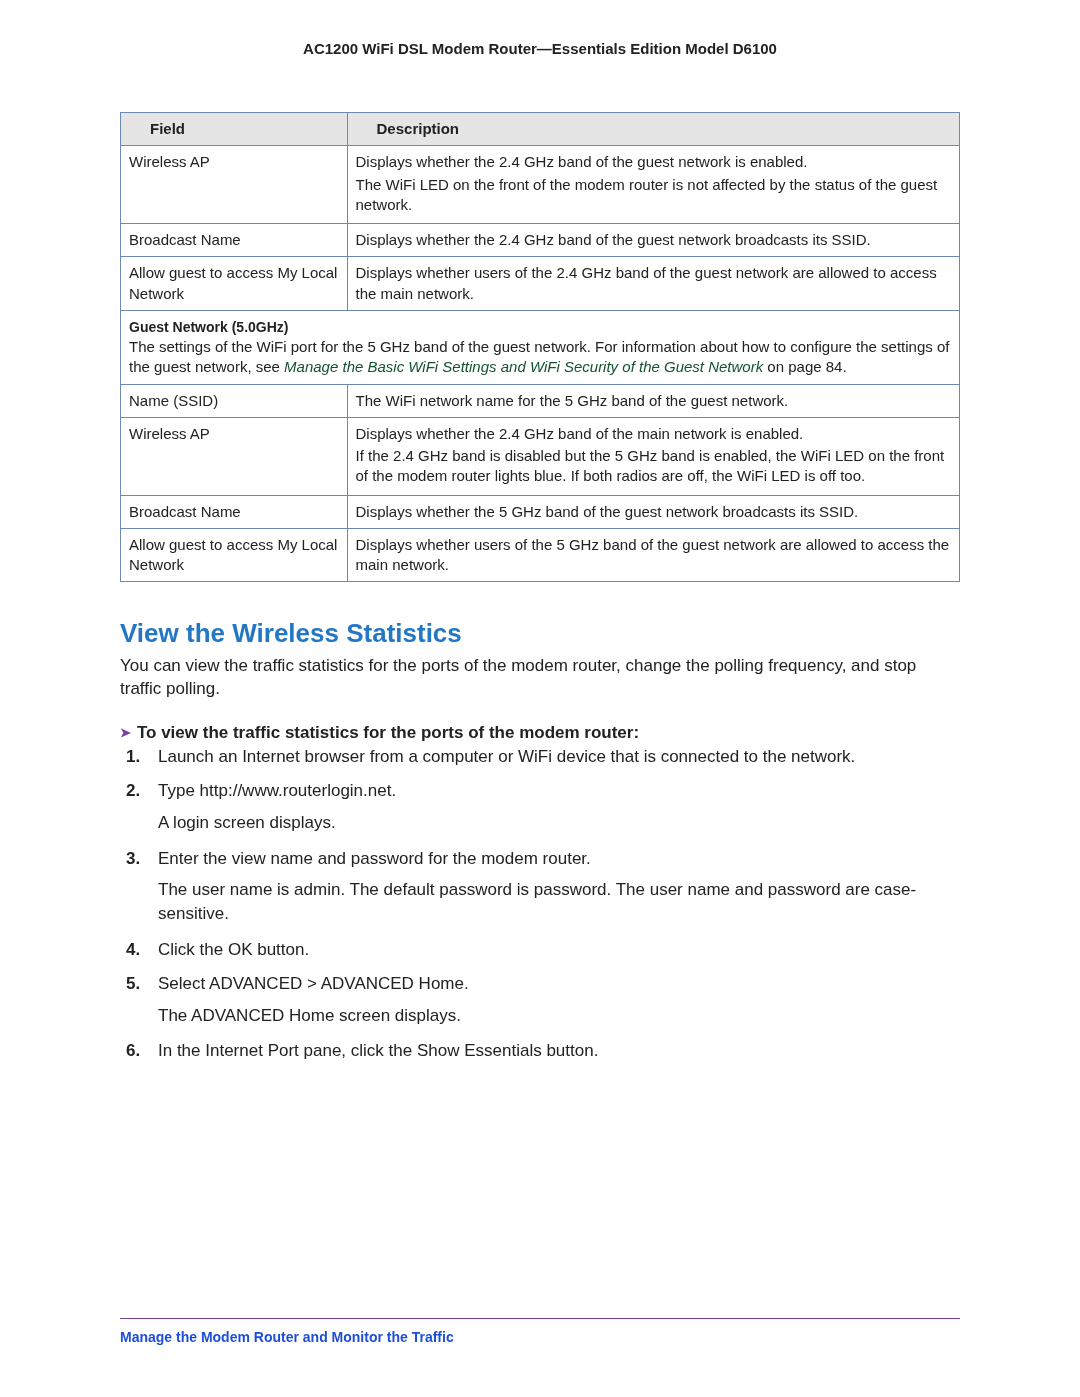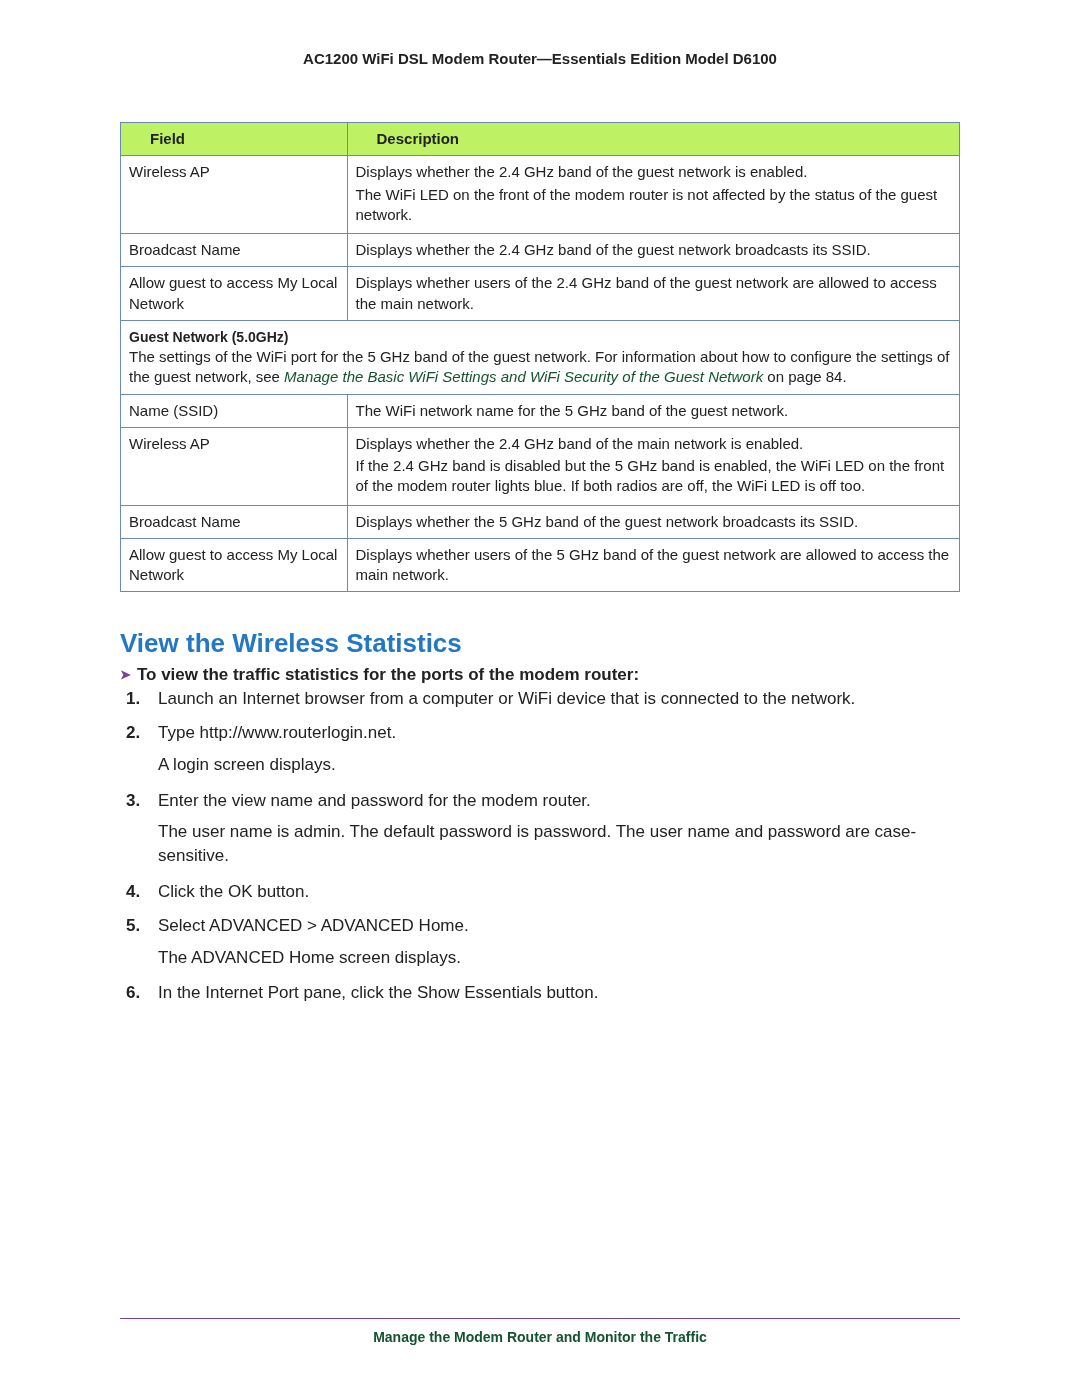--- a/index.html
+++ b/index.html
@@ -15,36 +15,35 @@
     width: 1080px;
     min-height: 1397px;
     padding: 40px 120px 30px 120px;
     position: relative;
   }
   .doc-title {
     text-align: center;
     font-weight: bold;
     font-size: 15px;
     margin-bottom: 55px;
-    margin-top: 10px;
   }
   table.fields {
     border-collapse: collapse;
     width: 100%;
     font-size: 15px;
   }
   table.fields th, table.fields td {
     border: 1px solid #6a8ab3;
     padding: 6px 8px 6px 8px;
     text-align: left;
     vertical-align: top;
     line-height: 1.35;
   }
   table.fields th {
-    background: #bef264;
+    background: #e5e5e5;
     font-weight: bold;
     padding-left: 29px;
   }
   table.fields td.span {
     
   }
   .section-heading {
     font-weight: bold;
     font-size: 14px;
   }
@@ -104,23 +103,22 @@
     border-top: 1px solid #7b3fa0;
     margin: 0 0 10px 0;
   }
   .footer-area {
     position: absolute;
     left: 120px;
     right: 120px;
     bottom: 42px;
   }
   .footer-title {
-    color: #14532d;
-    font-weight: bold;
-    text-align: center;
+    color: #1d4ed8;
+    font-weight: bold;
     font-size: 14px;
     margin: 0 0 10px 0;
   }
   .page-number {
     color: #7b3fa0;
     font-weight: bold;
     text-align: center;
     font-size: 14px;
     margin: 0;
   }
@@ -176,20 +174,21 @@
         <td>Displays whether the 5 GHz band of the guest network broadcasts its SSID.</td>
       </tr>
       <tr>
         <td>Allow guest to access My Local Network</td>
         <td>Displays whether users of the 5 GHz band of the guest network are allowed to access the main network.</td>
       </tr>
     </tbody>
   </table>
 
   <h2 class="section-title">View the Wireless Statistics</h2>
+  <p class="intro">You can view the traffic statistics for the ports of the modem router, change the polling frequency, and stop traffic polling.</p>
 
   <p class="proc-lead">
     <span class="arrow">➤</span><span>To view the traffic statistics for the ports of the modem router:</span>
   </p>
 
   <ol class="steps">
     <li>
       <span class="num">1.</span>
       <span>Launch an Internet browser from a computer or WiFi device that is connected to the network.</span>
     </li>

